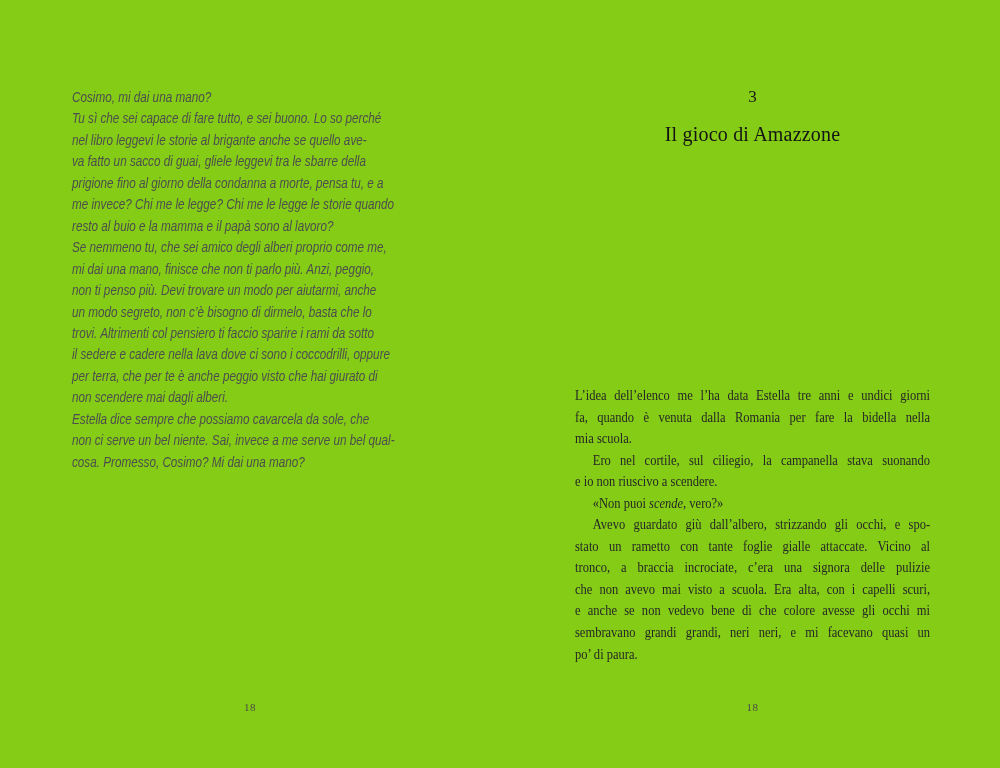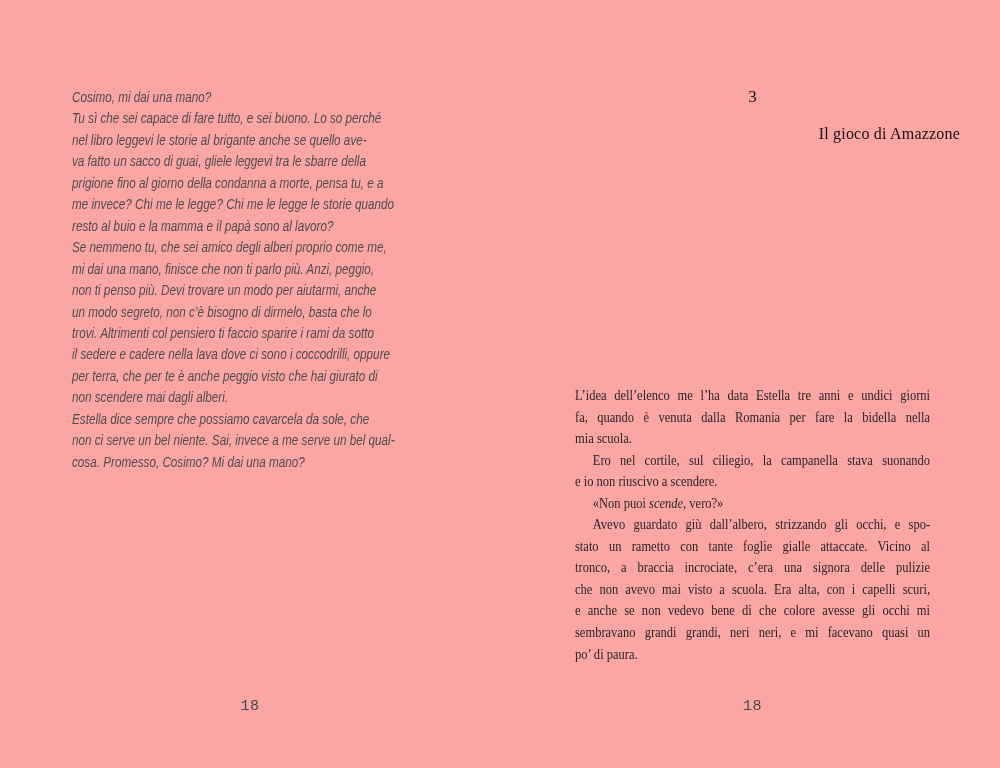--- a/index.html
+++ b/index.html
@@ -2,21 +2,21 @@
 <html lang="it"><head>
 <meta charset="utf-8">
 <title>Book spread</title>
 <style>
   * { margin:0; padding:0; box-sizing:border-box; }
   html, body { background:#ffffff; }
   .spread {
     position:relative;
     width:1000px;
     height:768px;
-    background:#fca5a5;
+    background:#84cc16;
     overflow:hidden;
   }
 
   
   .letter-text {
     position:absolute;
     left:72px;
     top:86px;
     width:462px;
     transform:scaleX(0.78);
@@ -39,24 +39,24 @@
     font-family:"Liberation Serif", serif;
     font-size:17px;
     line-height:21px;
     color:#1a1a1a;
   }
   .chapter-title {
     position:absolute;
     left:545px;
     top:119px;
     width:415px;
-    text-align:right;
+    text-align:center;
     font-family:"Liberation Serif", serif;
     font-weight:400;
-    font-size:16px;
+    font-size:20px;
     line-height:30px;
     color:#141414;
     letter-spacing:0.2px;
   }
   .chapter-body {
     position:absolute;
     left:575px;
     top:384px;
     width:440px;
     transform:scaleX(0.807);
@@ -68,22 +68,22 @@
   }
   .body-line { text-align:justify; text-align-last:justify; }
   .body-line.last { text-align-last:left; }
   .body-line.indent { text-indent:22px; }
   .body-line em { font-style:italic; }
 
   
   .page-number {
     position:absolute;
     top:700px;
-    font-family:Liberation Mono, monospace;
-    font-size:15px;
+    font-family:Liberation Serif, serif;
+    font-size:11px;
     line-height:14px;
     letter-spacing:0.5px;
     color:#4a4a4a;
     text-align:center;
   }
   .page-number.pn-left  { left:72px;  width:356px; }
   .page-number.pn-right { left:575px; width:355px; }
 </style>
 </head>
 <body>

